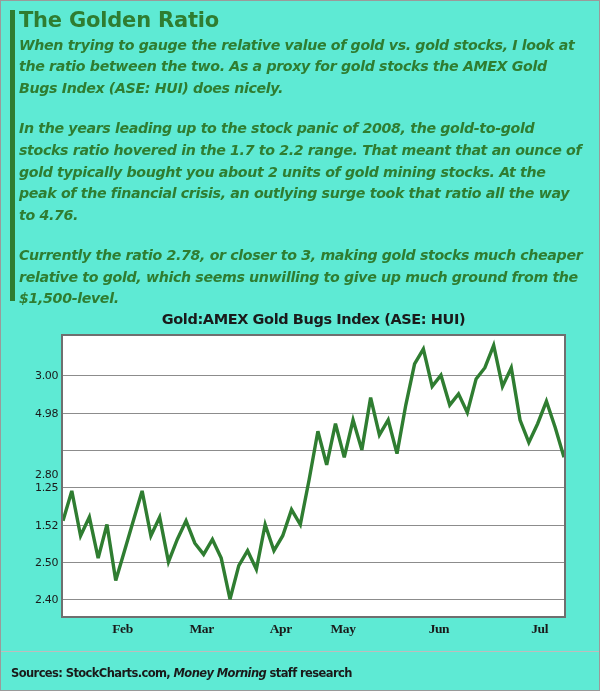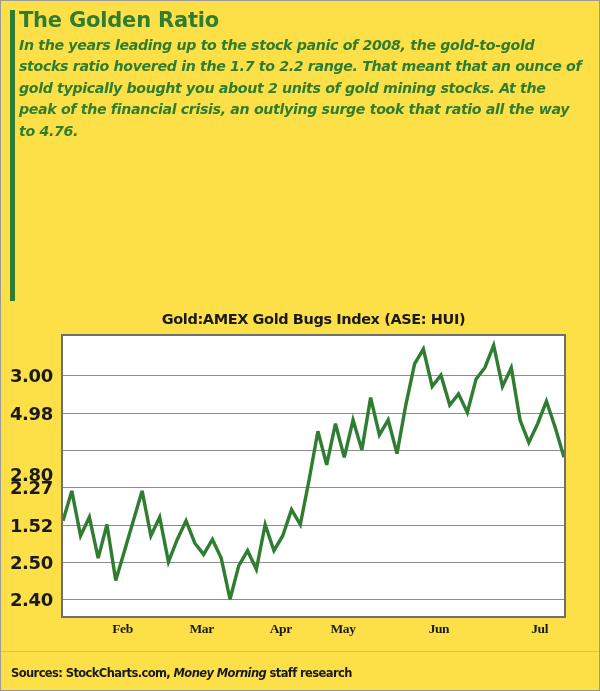--- a/index.html
+++ b/index.html
@@ -8,21 +8,21 @@
     background: #ffffff;
   }
   body {
     font-family: "Liberation Sans", sans-serif;
   }
   #infographic {
     position: relative;
     width: 600px;
     height: 691px;
     box-sizing: border-box;
-    background: #fde047;
+    background: #5eead4;
     border: 1px solid #9a9a9a;
     overflow: hidden;
   }
   
   .commentary {
     position: absolute;
     left: 0;
     top: 0;
     width: 600px;
     height: 300px;
@@ -50,22 +50,21 @@
     font-family: "DejaVu Sans", sans-serif;
     font-style: italic;
     font-weight: bold;
     font-size: 14.2px;
     color: #2f7d31;
     line-height: 1.52;
     margin: 0;
     letter-spacing: -0.35px;
   }
   .para + .para {
-    margin-top: 27px;
-    text-align: center;
+    margin-top: 19px;
   }
   
   .chart-wrap {
     position: absolute;
     left: 0;
     top: 300px;
     width: 600px;
     height: 350px;
   }
   .chart-title {
@@ -101,24 +100,24 @@
     position: absolute;
     left: 0;
     right: 0;
     height: 1px;
     background: #8c8c8c;
   }
   .ytick {
     position: absolute;
     right: 543px;
     width: 48px;
-    text-align: left;
-    font-family: "DejaVu Sans", sans-serif;
-    font-size: 18px;
-    font-weight: bold;
+    text-align: right;
+    font-family: "DejaVu Sans", sans-serif;
+    font-size: 11px;
+    font-weight: normal;
     color: #1a1a1a;
     letter-spacing: -0.4px;
     transform: translateY(-50%);
   }
   .xtick {
     position: absolute;
     top: 320px;
     width: 60px;
     margin-left: -30px;
     text-align: center;
@@ -154,21 +153,23 @@
   }
 </style>
 </head>
 <body>
 
 <div id="infographic">
 
   <div class="commentary">
     <div class="accent-bar"></div>
     <h1 class="headline">The Golden Ratio</h1>
+    <p class="para">When trying to gauge the relative value of gold vs. gold stocks, I look at the ratio between the two.  As a proxy for gold stocks the AMEX Gold Bugs Index (ASE: HUI) does nicely.</p>
     <p class="para">In the years leading up to the stock panic of 2008, the gold-to-gold stocks ratio hovered in the 1.7 to 2.2 range.  That meant that an ounce of gold typically bought you about 2 units of gold mining stocks. At the peak of the financial crisis, an outlying surge took that ratio all the way to 4.76.</p>
+    <p class="para">Currently the ratio 2.78, or closer to 3, making gold stocks much cheaper relative to gold, which seems unwilling to give up much ground from the $1,500-level.</p>
   </div>
 
   <div class="chart-wrap">
     <div class="chart-title">Gold:AMEX Gold Bugs Index (ASE: HUI)</div>
     <div class="plot">
       <div class="plot-inner" id="grid-layer">
           <div class="gridline" style="top: 39.2px;"></div>
           <div class="gridline" style="top: 76.5333px;"></div>
           <div class="gridline" style="top: 113.867px;"></div>
           <div class="gridline" style="top: 151.2px;"></div>
@@ -177,21 +178,21 @@
           <div class="gridline" style="top: 263.2px;"></div>
         </div>
       <svg class="plot-inner" id="line-layer" viewBox="0 0 501 280" preserveAspectRatio="none">
         <polyline id="series-path" fill="none" stroke="#2f7d31" stroke-width="3.4" stroke-linejoin="miter" stroke-linecap="butt" vector-effect="non-scaling-stroke" points="0.00,184.80 8.79,154.93 17.58,199.73 26.37,181.07 35.16,222.13 43.95,188.53 52.74,244.53 61.53,214.67 70.32,184.80 79.11,154.93 87.89,199.73 96.68,181.07 105.47,225.87 114.26,203.47 123.05,184.80 131.84,207.20 140.63,218.40 149.42,203.47 158.21,222.13 167.00,263.20 175.79,229.60 184.58,214.67 193.37,233.33 202.16,188.53 210.95,214.67 219.74,199.73 228.53,173.60 237.32,188.53 246.11,143.73 254.89,95.20 263.68,128.80 272.47,87.73 281.26,121.33 290.05,84.00 298.84,113.87 307.63,61.60 316.42,98.93 325.21,84.00 334.00,117.60 342.79,69.07 351.58,28.00 360.37,13.07 369.16,50.40 377.95,39.20 386.74,69.07 395.53,57.87 404.32,76.53 413.11,42.93 421.89,31.73 430.68,9.33 439.47,50.40 448.26,31.73 457.05,84.00 465.84,106.40 474.63,87.73 483.42,65.33 492.21,91.47 501.00,121.33"></polyline>
       </svg>
     </div>
     <div id="ytick-layer">
         <div class="ytick" style="top: 74.2px;">3.00</div>
         <div class="ytick" style="top: 111.533px;">4.98</div>
         <div class="ytick" style="top: 148.867px; margin-top: 24px;">2.80</div>
-        <div class="ytick" style="top: 186.2px;">2.27</div>
+        <div class="ytick" style="top: 186.2px;">1.25</div>
         <div class="ytick" style="top: 223.533px;">1.52</div>
         <div class="ytick" style="top: 260.867px;">2.50</div>
         <div class="ytick" style="top: 298.2px;">2.40</div>
       </div>
     <div id="xtick-layer">
         <div class="xtick" style="left: 121.526px;">Feb</div>
         <div class="xtick" style="left: 200.632px;">Mar</div>
         <div class="xtick" style="left: 279.737px;">Apr</div>
         <div class="xtick" style="left: 342px;">May</div>
         <div class="xtick" style="left: 437.947px;">Jun</div>

